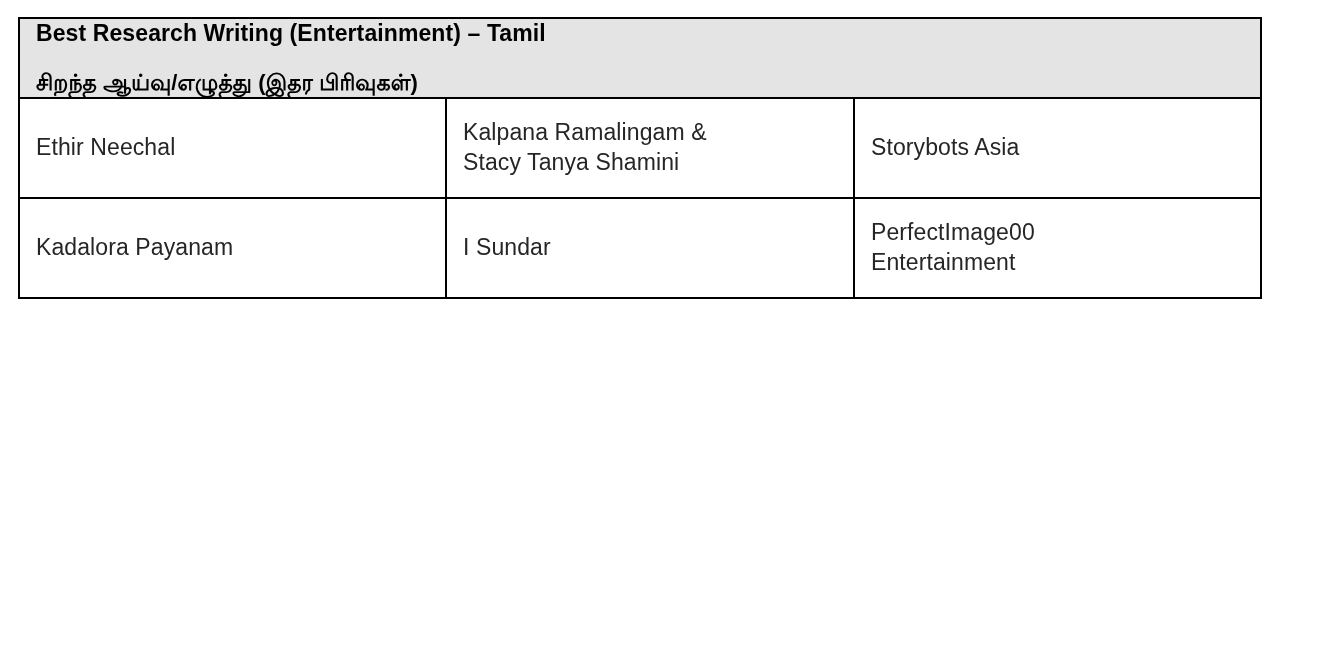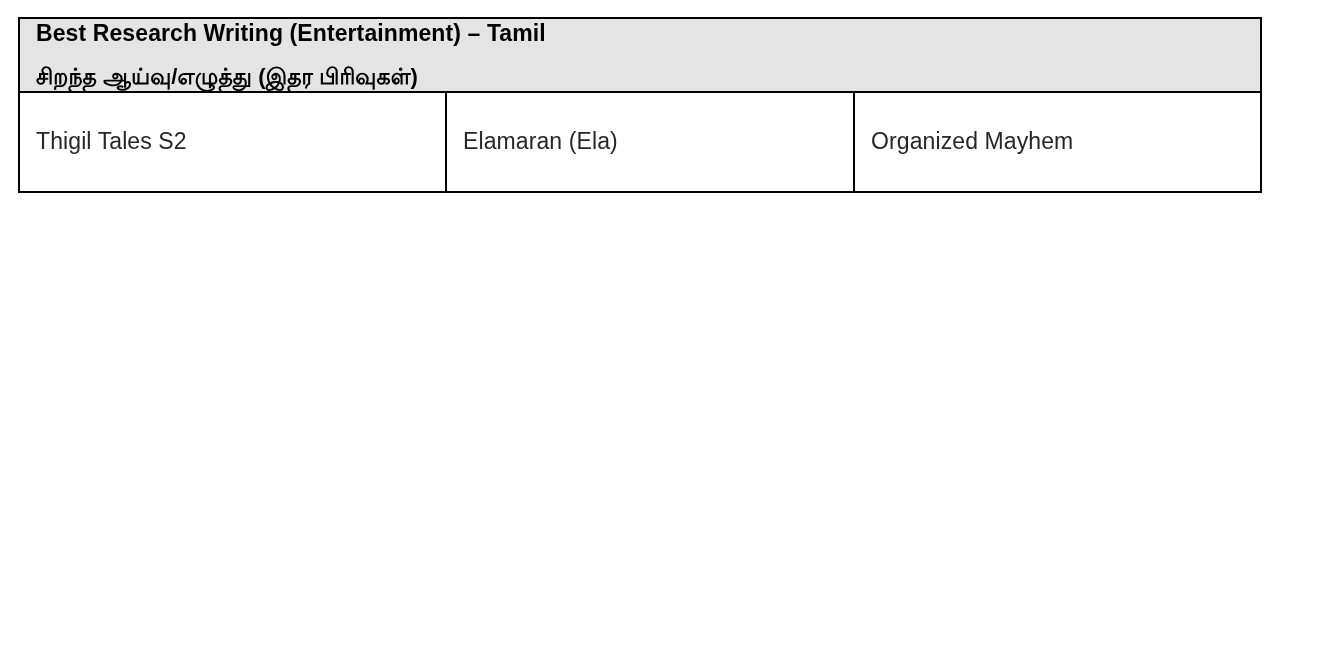--- a/index.html
+++ b/index.html
@@ -61,21 +61,21 @@
     line-height: 1.3;
     white-space: nowrap;
   }
 
   .header-subtitle {
     font-size: 22px;
     font-weight: bold;
     color: #000000;
     line-height: 1.32;
     white-space: nowrap;
-    margin-top: 13px;
+    margin-top: 19px;
   }
 
   .body-row td {
     height: 98px;
   }
 
   .cell-text {
     display: block;
     white-space: pre-line;
   }
@@ -92,31 +92,44 @@
       <col class="c3">
     </colgroup>
     <tbody>
       <tr>
         <td class="header-cell" colspan="3">
           <div class="header-title">Best Research Writing (Entertainment) – Tamil</div>
           <div class="header-subtitle">சிறந்த ஆய்வு/எழுத்து (இதர பிரிவுகள்)</div>
         </td>
       </tr>
 
+      <tr class="body-row">
+        <td>
+            <span class="cell-text">Ethir Neechal</span>
+          </td>
+        <td>
+            <span class="cell-text">Kalpana Ramalingam &amp;
+Stacy Tanya Shamini</span>
+          </td>
+        <td>
+            <span class="cell-text">Storybots Asia</span>
+          </td>
+      </tr>
+
+      <tr class="body-row">
+        <td>
+            <span class="cell-text">Kadalora Payanam</span>
+          </td>
+        <td>
+            <span class="cell-text">I Sundar</span>
+          </td>
+        <td>
+            <span class="cell-text">PerfectImage00
+Entertainment</span>
+          </td>
+      </tr>
 
 
 
-
-      <tr class="body-row">
-        <td>
-            <span class="cell-text">Thigil Tales S2</span>
-          </td>
-        <td>
-            <span class="cell-text">Elamaran (Ela)</span>
-          </td>
-        <td>
-            <span class="cell-text">Organized Mayhem</span>
-          </td>
-      </tr>
     </tbody>
   </table>
 
 </div>
 
 </body></html>

